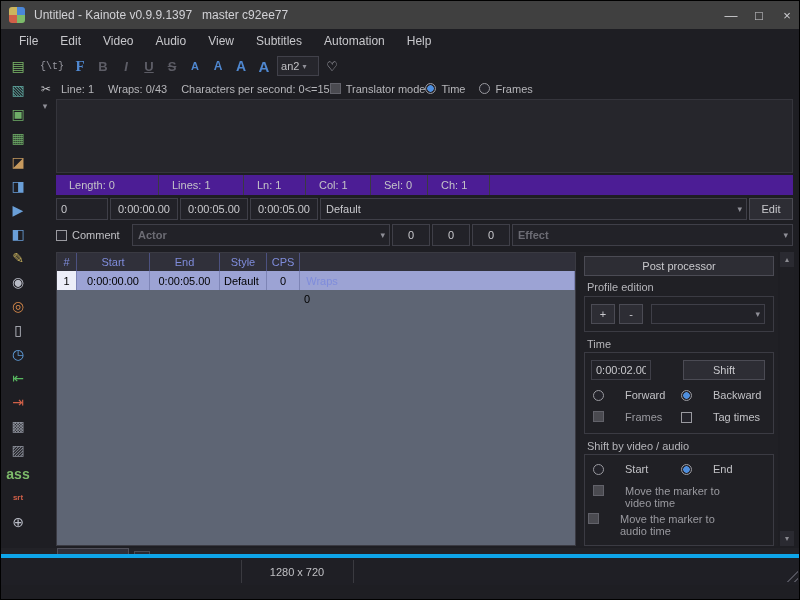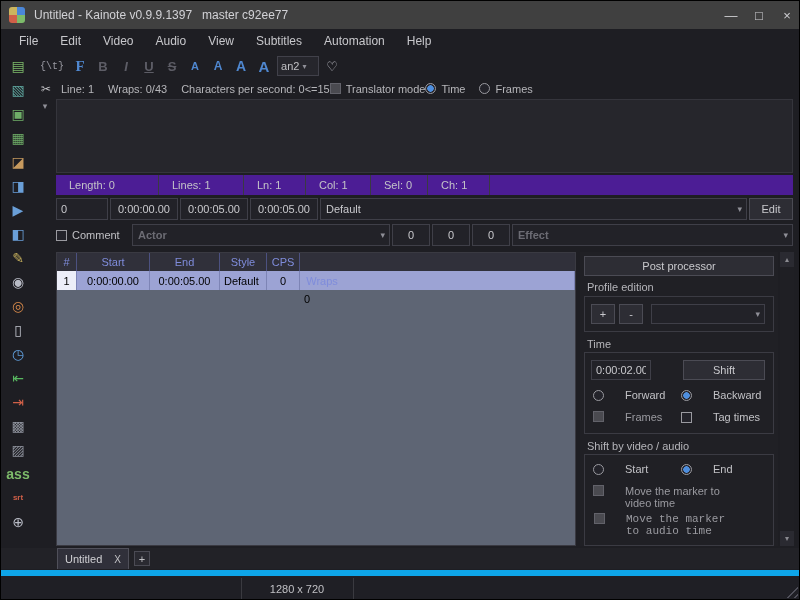--- a/index.html
+++ b/index.html
@@ -114,21 +114,21 @@
   
   .pscroll { position:absolute; left:779px; top:251px; width:14px; height:294px; background:#1f1f24; }
   .scroll-arrow { position:absolute; left:0; width:14px; height:15px; background:#2a2a31; color:#8a8a90; font-size:8px; display:flex; align-items:center; justify-content:center; }
   .sa-up{top:0;} .sa-down{bottom:0;}
   
   .tabs-row { position:absolute; left:0; top:547px; width:800px; height:21px; background:#222227; }
   .tab { position:absolute; left:56px; top:0; width:72px; height:21px; background:#30303a; border:1px solid #50505a; border-bottom:none; display:flex; align-items:center; justify-content:space-between; padding:0 7px; color:#d0d0d4; font-size:11px; }
   .tab-close { color:#c0c0c4; font-size:10px; }
   .tab-add { position:absolute; left:133px; top:3px; width:16px; height:15px; background:#2a2a31; border:1px solid #4b4b54; color:#c0c0c4; display:flex; align-items:center; justify-content:center; font-size:11px; }
   
-  .statusbar { position:absolute; left:0; top:569px; width:800px; height:31px; background:#1f1f25; border-top:6px solid #0ea5e9; }
+  .statusbar { position:absolute; left:0; top:553px; width:800px; height:31px; background:#1f1f25; border-top:4px solid #0ea5e9; }
   .sb-div { position:absolute; top:2px; bottom:2px; width:1px; background:#3a3a40; }
   .sb-res { position:absolute; left:240px; width:112px; top:0; height:100%; display:flex; align-items:center; justify-content:center; color:#c0c0c4; font-size:11px; }
   .grip { position:absolute; right:3px; bottom:3px; width:12px; height:12px;
     background: repeating-linear-gradient(135deg, #50505a 0 1.5px, transparent 1.5px 4.5px);
     clip-path: polygon(100% 0, 100% 100%, 0 100%); }
 </style>
 </head>
 <body>
 
 <div class="titlebar">
@@ -357,21 +357,21 @@
       <span>Start</span>
     </span>
     <span class="p-opt" style="left:96px; top:8px;">
       <span class="rb sel"></span>
       <span>End</span>
     </span>
     <span class="p-opt dis2" style="left:8px; top:30px;">
       <span class="cb dis"></span>
       <span class="wrap-lbl">Move the marker to video time</span>
     </span>
-    <span class="p-opt dis2" style="left:9px; top:58px;font-family:Liberation Mono, monospace;">
+    <span class="p-opt dis2" style="left:3px; top:58px;">
       <span class="cb dis"></span>
       <span class="wrap-lbl">Move the marker to audio time</span>
     </span>
   </div>
 </div>
 
 <div class="pscroll">
   <div class="scroll-arrow sa-up">
       <span>▴</span>
     </div>

